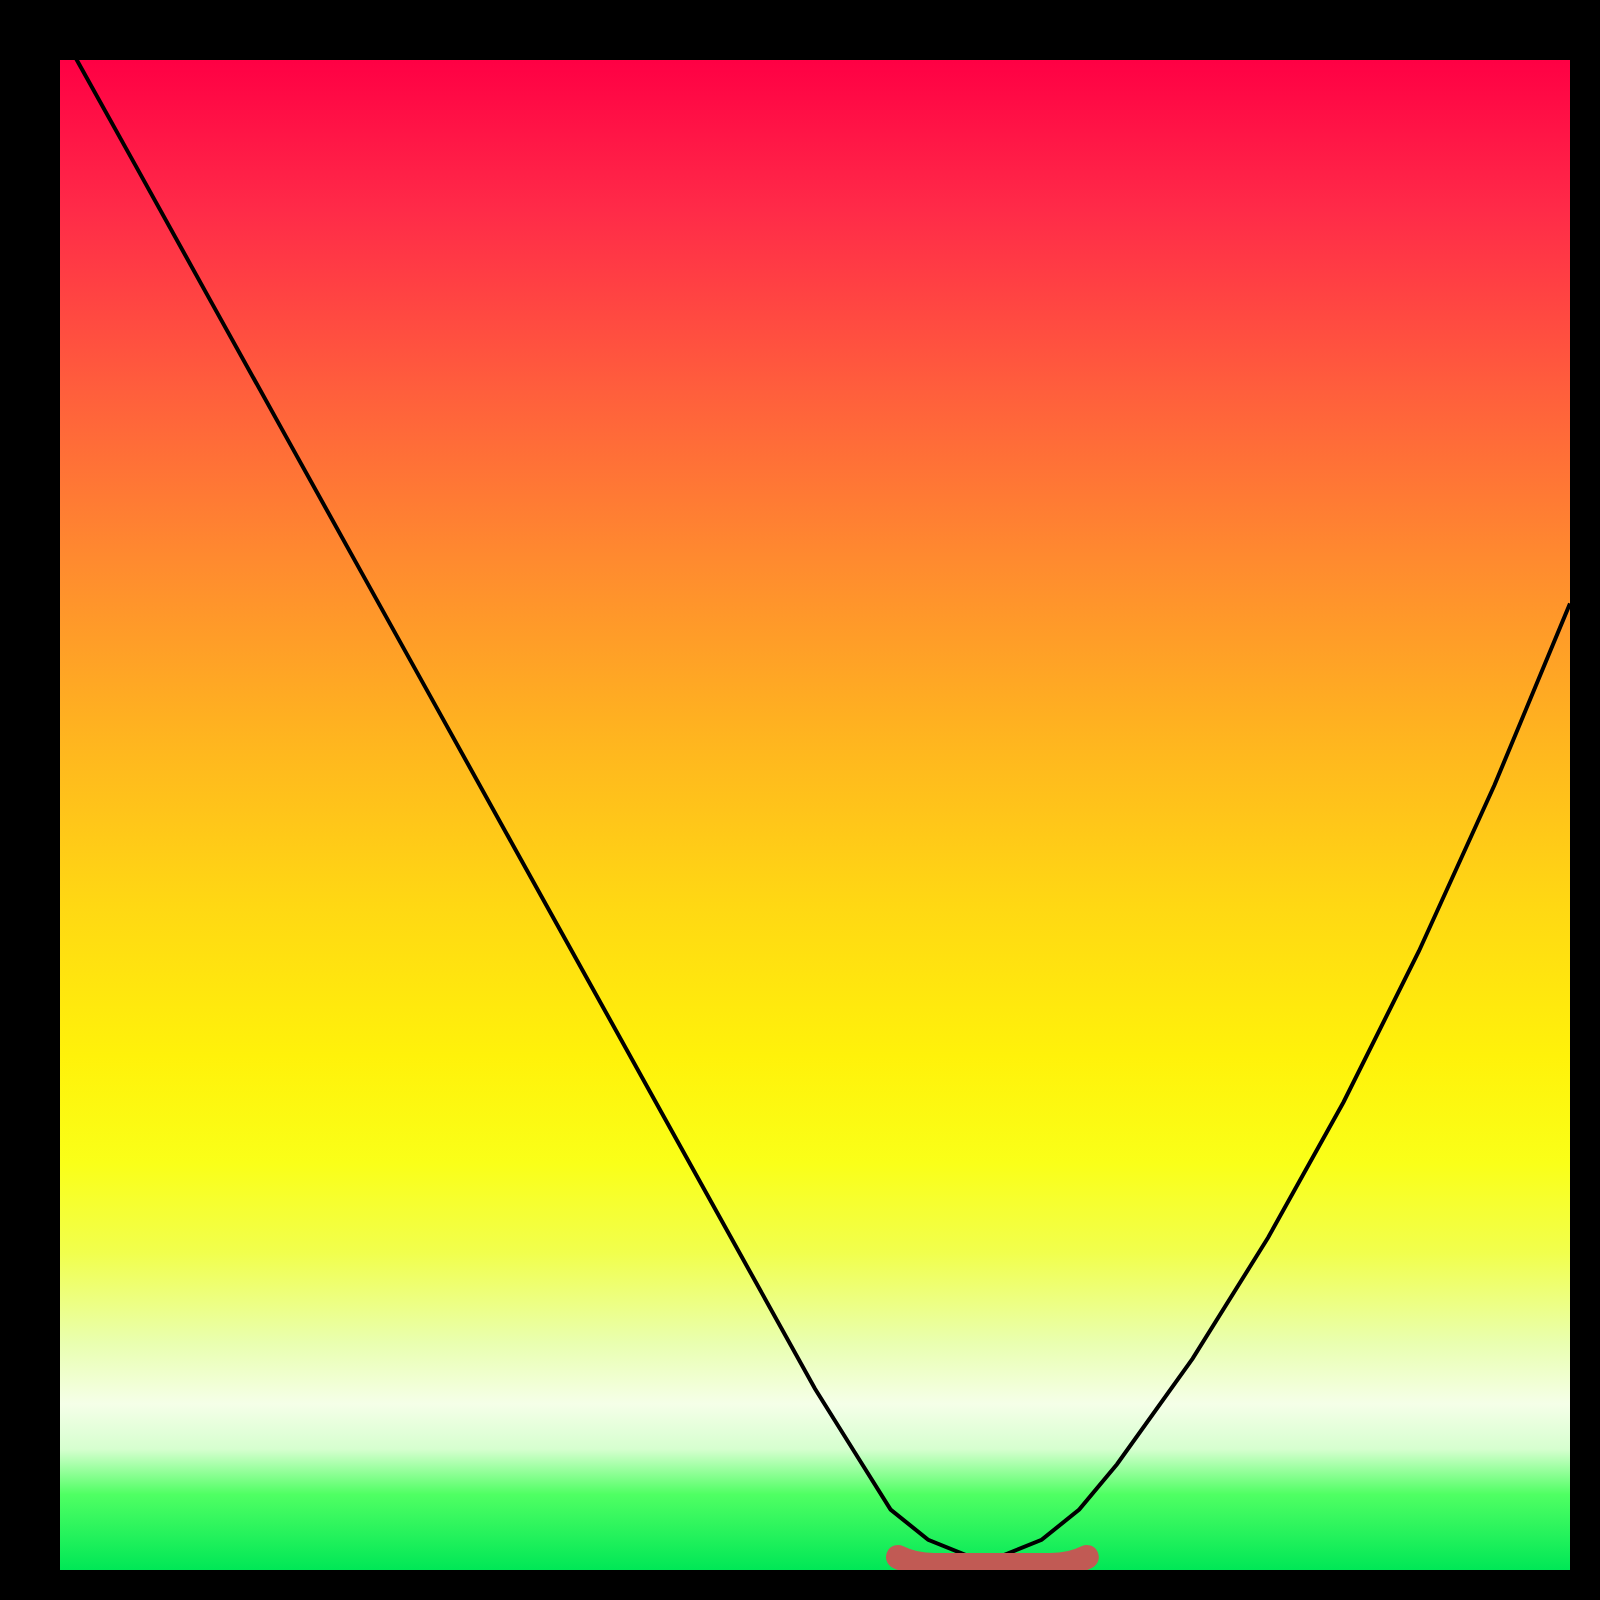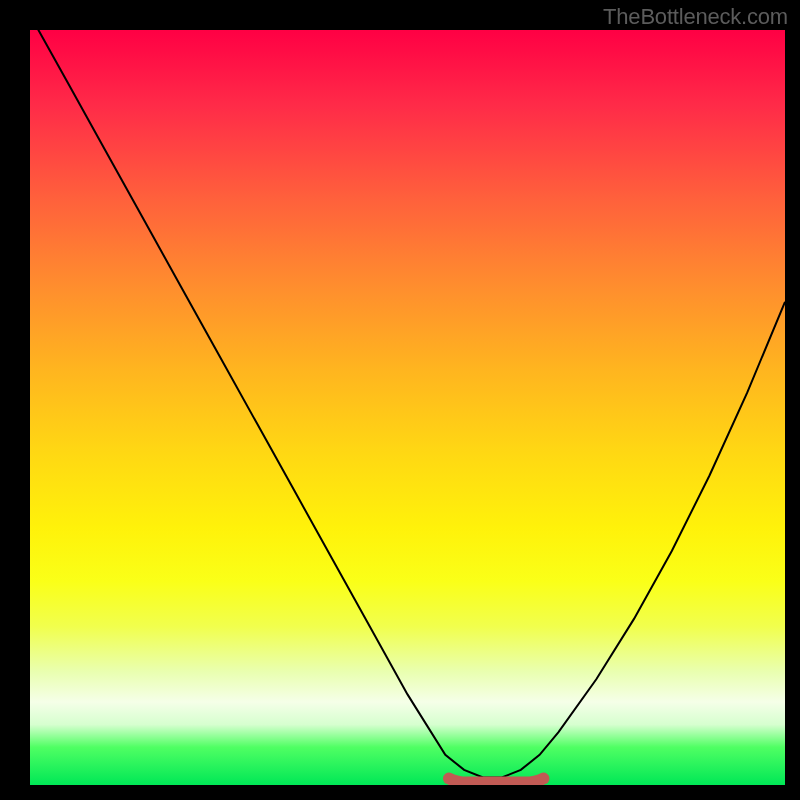--- a/index.html
+++ b/index.html
@@ -71,21 +71,20 @@
     stroke: #000;
     stroke-width: 2;
     fill: none;
   }
 </style>
 </head>
 <body>
 
 <div class="frame">
 
-  <div class="watermark">TheBottleneck.com</div>
 
   <div class="plot-area">
     <div class="gradient-bg"></div>
 
     <svg class="curves" viewBox="0 0 755 755" preserveAspectRatio="none">
       <path id="trace-path" class="trace" d="M0.0 -15.1 L37.8 52.8 L75.5 120.8 L113.3 188.8 L151.0 256.7 L188.8 324.7 L226.5 392.6 L264.3 460.6 L302.0 528.5 L339.8 596.5 L377.5 664.4 L396.4 694.6 L415.3 724.8 L434.1 739.9 L453.0 747.5 L471.9 747.5 L490.8 739.9 L509.6 724.8 L528.5 702.1 L566.3 649.3 L604.0 588.9 L641.8 521.0 L679.5 445.5 L717.3 362.4 L755.0 271.8"></path>
       <path id="highlight-path" class="highlight-bar" d="M419.0 748.5 Q 427.0 752.5 437.0 752.5 L 495.4 752.5 Q 505.4 752.5 513.4 748.5"></path>
     </svg>
   </div>
 

